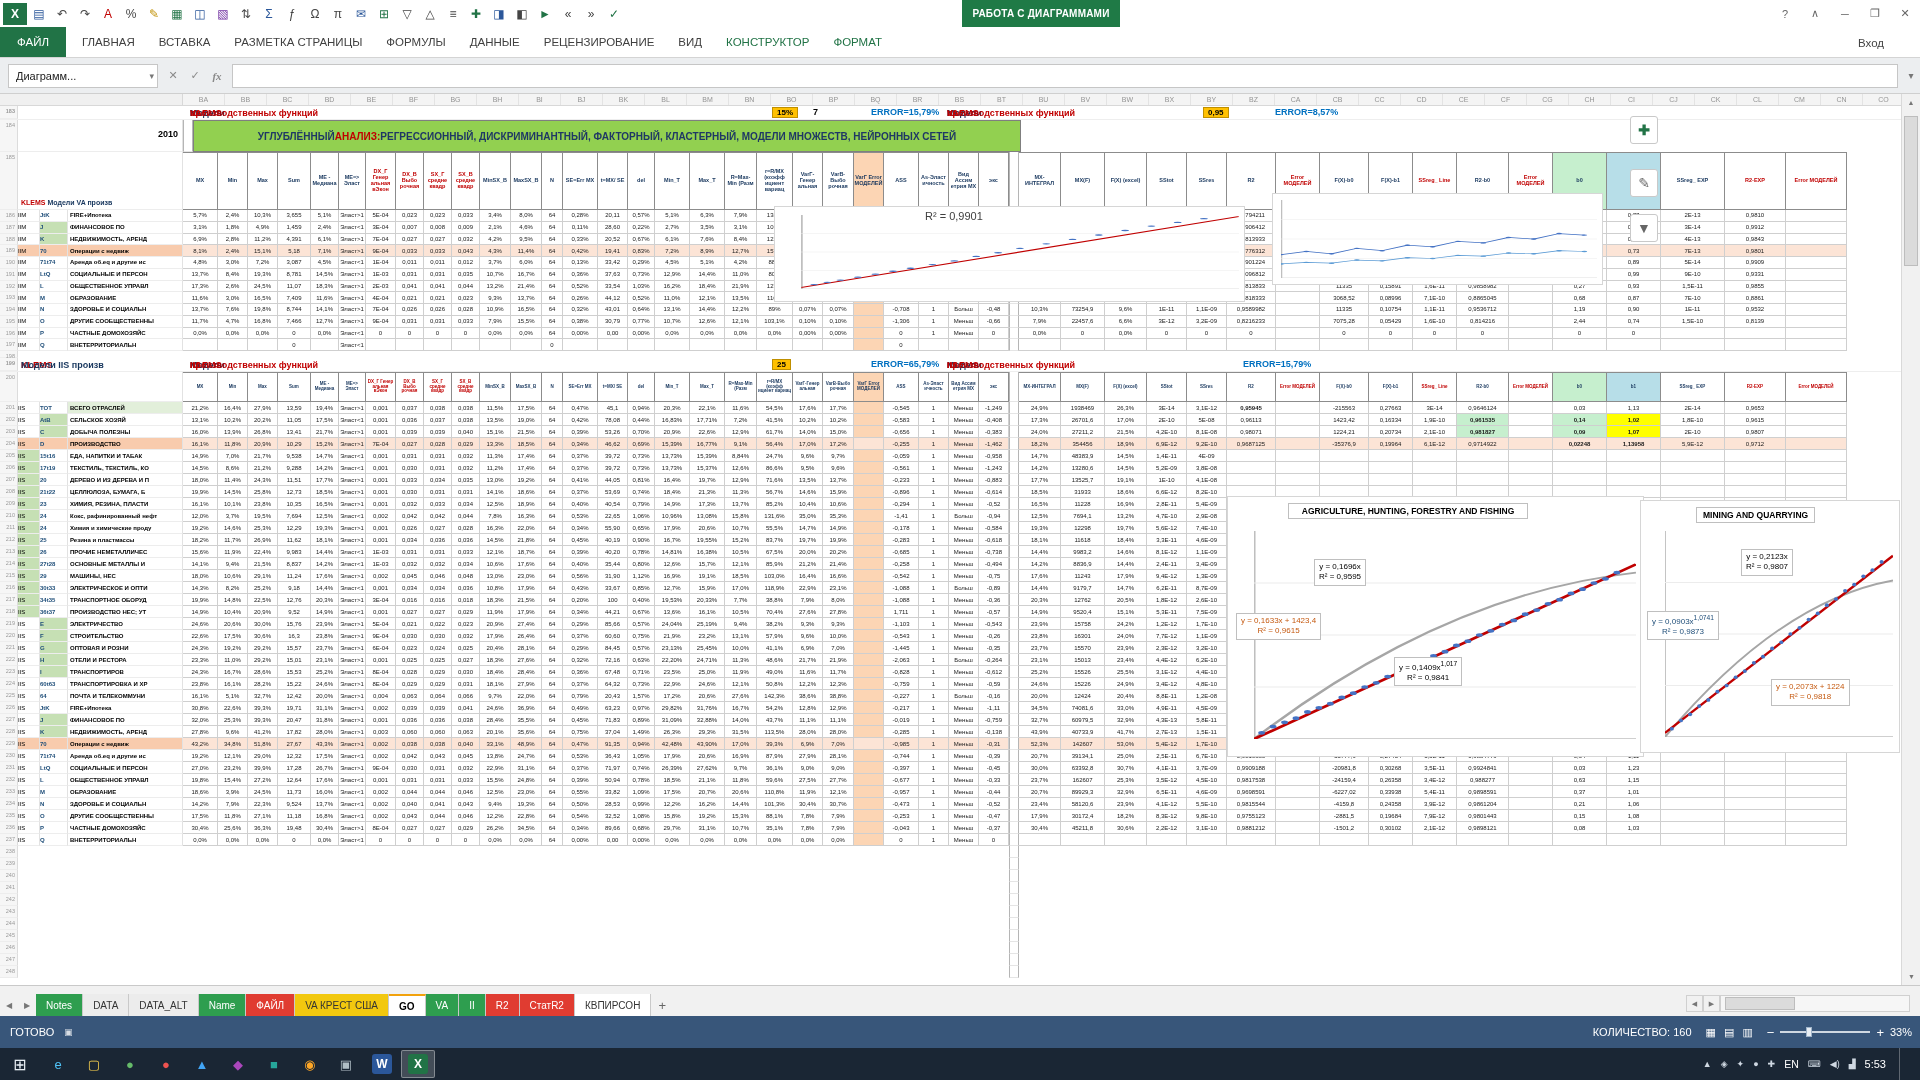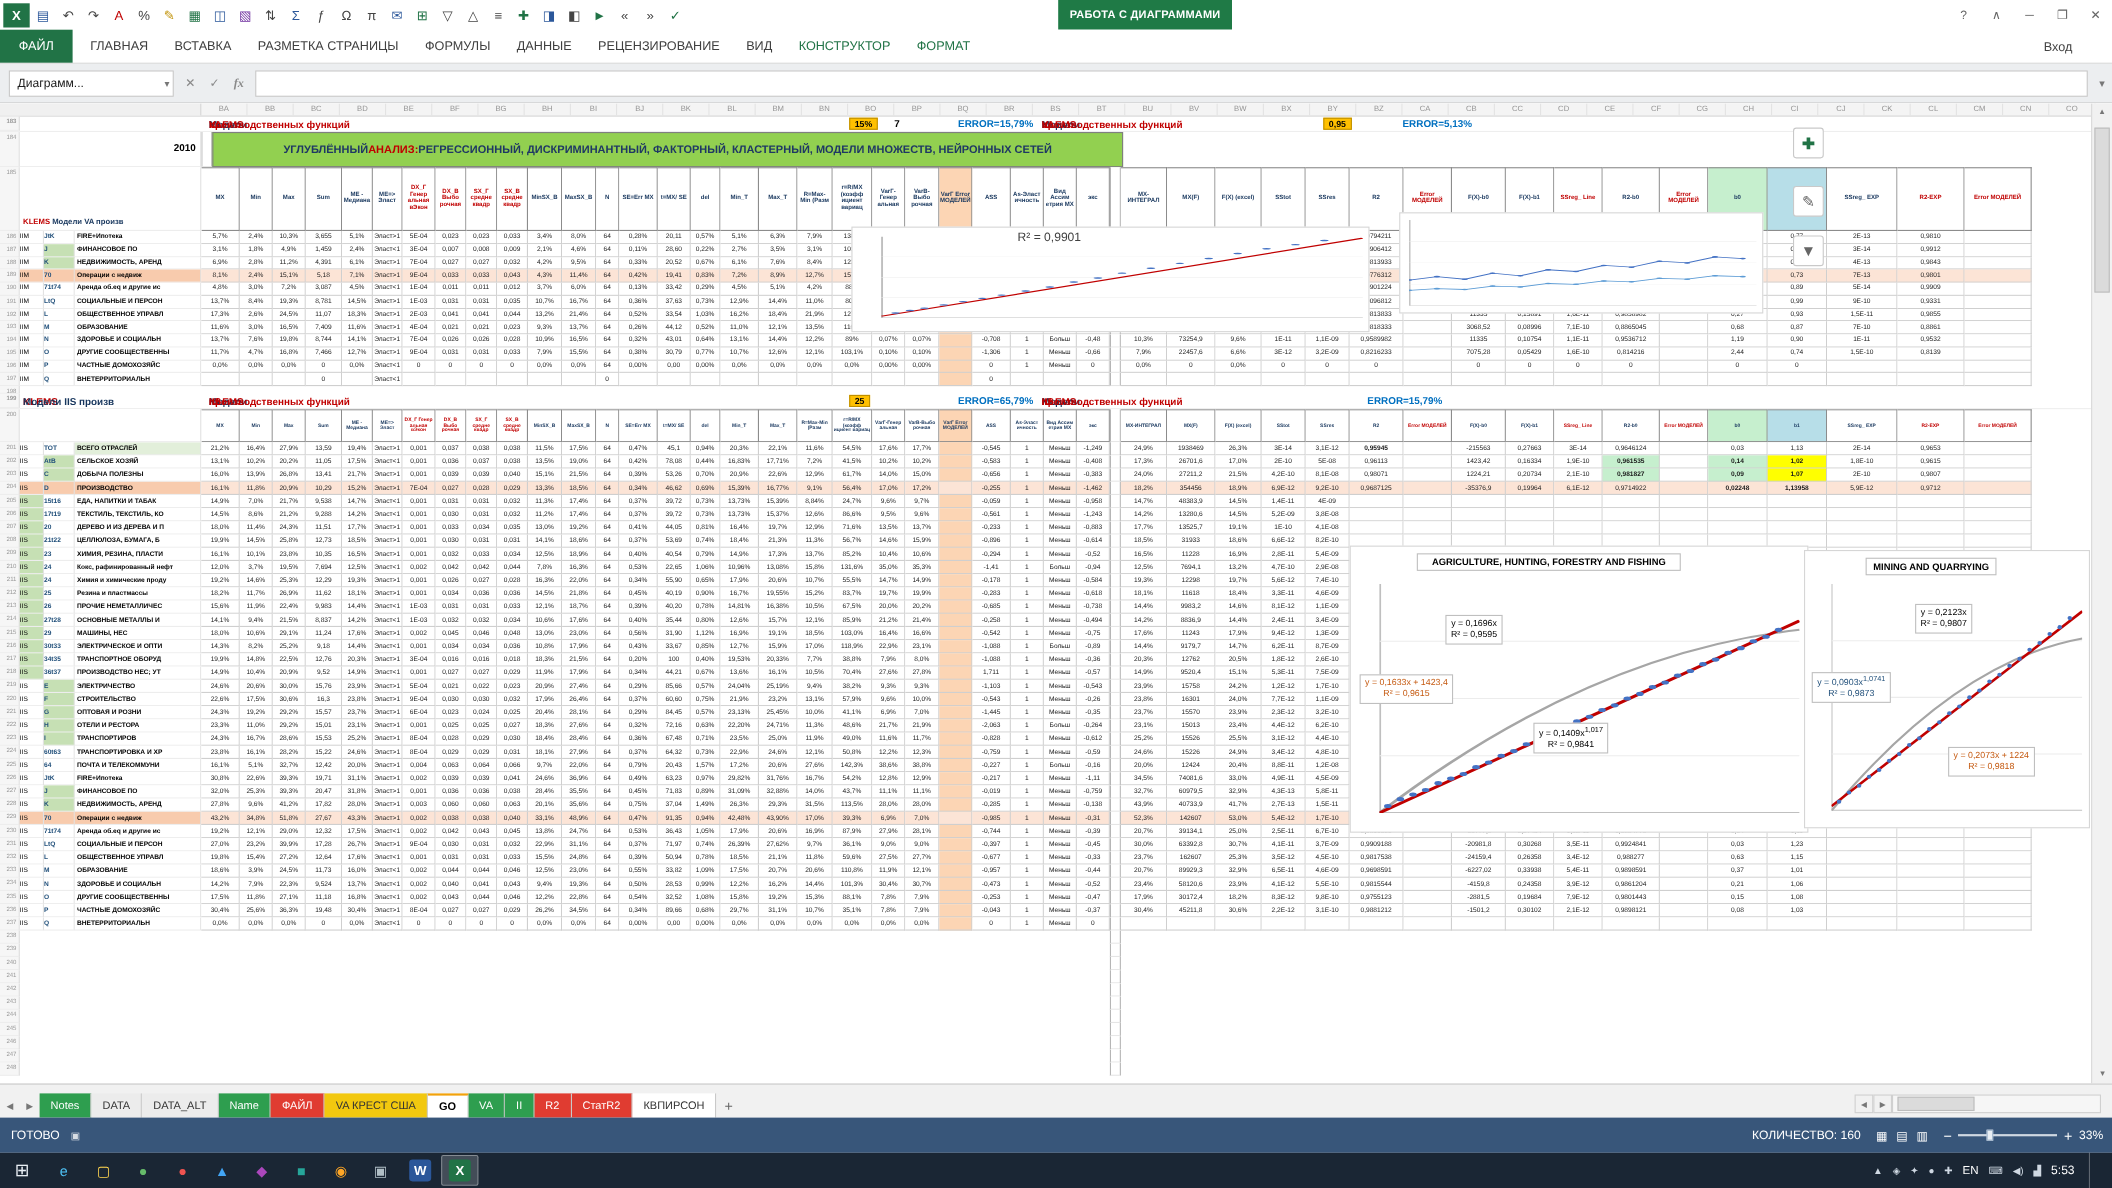--- a/index.html
+++ b/index.html
@@ -251,21 +251,21 @@
           <span class="bdg" style="left: 754px;">15%</span>
           <span style="left: 795px;">7</span>
           <span class="errt" style="left: 853px;">ERROR=15,79%</span>
           <span style="left: 929px;">
             <span class="kl">KLEMS</span>
             <span class="mm"> Модели </span>
             <span class="cc">VA </span>
             <span class="rr">производственных функций</span>
           </span>
           <span class="bdg" style="left: 1185px;">0,95</span>
-          <span class="errt" style="left: 1257px;">ERROR=5,13%</span>
+          <span class="errt" style="left: 1257px;">ERROR=8,57%</span>
         </div>
       </div>
       <div class="r bannerrow">
         <div class="rn">184</div>
         <div class="lpband">
           <div class="year">2010</div>
         </div>
         <div class="gp"></div>
         <div class="bgrn">УГЛУБЛЁННЫЙ <span class="redt">АНАЛИЗ:</span> РЕГРЕССИОННЫЙ, ДИСКРИМИНАНТНЫЙ, ФАКТОРНЫЙ, КЛАСТЕРНЫЙ, МОДЕЛИ МНОЖЕСТВ, НЕЙРОННЫХ СЕТЕЙ</div>
       </div>

